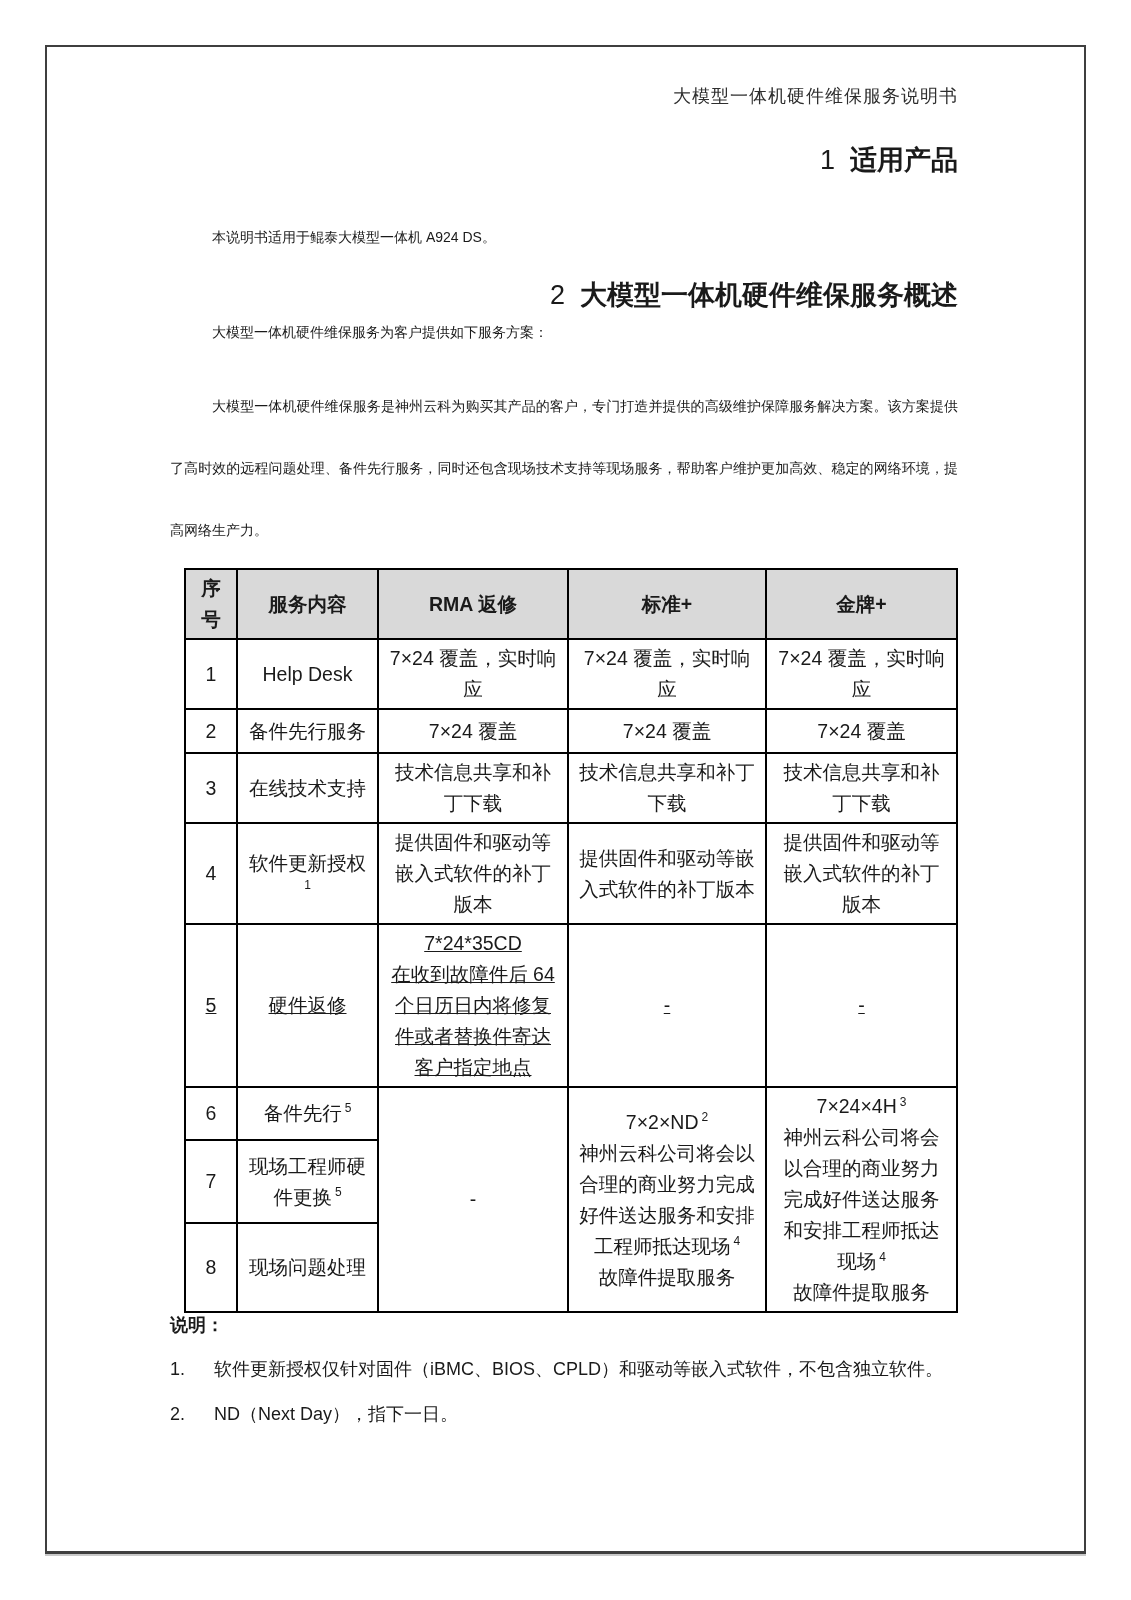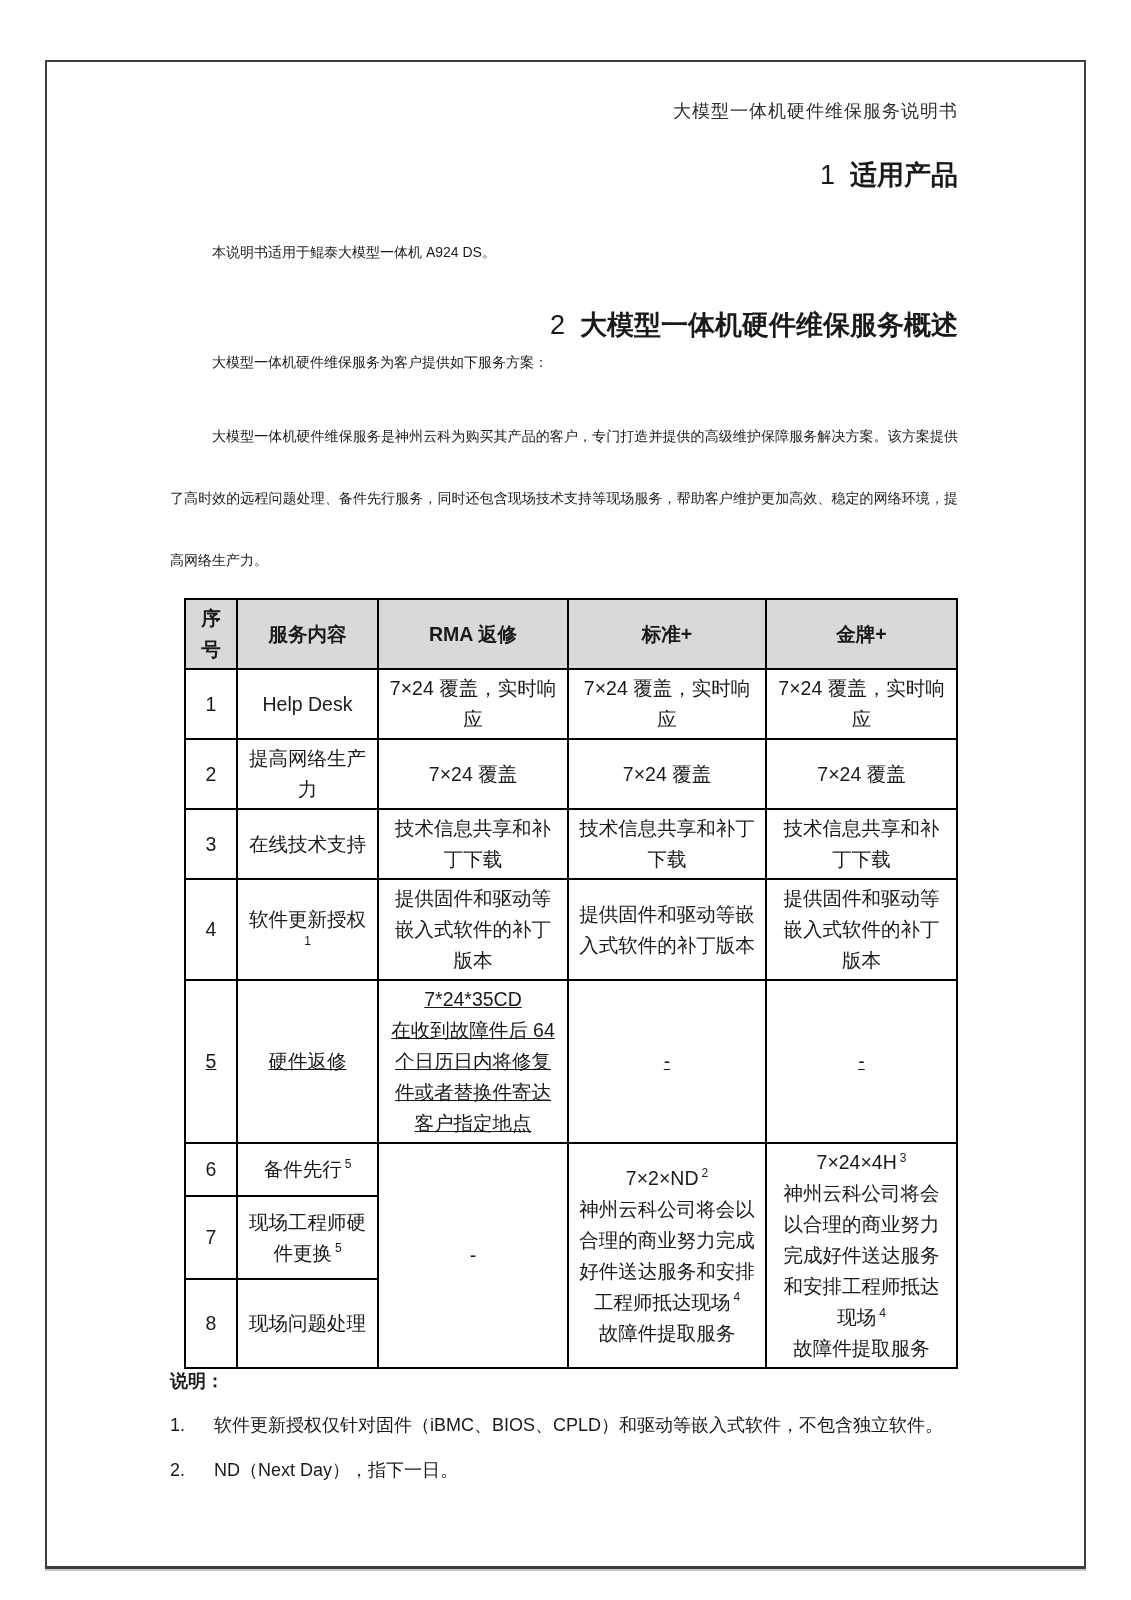--- a/index.html
+++ b/index.html
@@ -5,41 +5,41 @@
   * { box-sizing: border-box; }
   html, body { margin: 0; padding: 0; background: #ffffff; }
   body {
     width: 1131px; height: 1600px;
     font-family: "Liberation Sans", sans-serif;
     color: #1a1a1a;
     position: relative;
   }
   .sheet {
     position: absolute;
-    left: 45px; top: 60px;
+    left: 45px; top: 45px;
     width: 1041px; height: 1509px;
     background: #ffffff;
     border: 2px solid #3f3f3f;
     border-bottom-width: 3px;
     box-shadow: 0 2px 0 #c9c9c9;
     padding: 38px 126px 0 123px;
     overflow: hidden;
   }
   .doc-header {
     font-family: "DejaVu Serif", "Liberation Serif", serif;
     font-size: 18px;
     color: #2e2e2e;
     text-align: right;
     line-height: 22px;
     letter-spacing: 1px;
   }
   .h { margin-top: 38px; font-size: 27px; line-height: 30px; white-space: nowrap; text-align: right; }
   .h .h-num { font-weight: 400; margin-right: 15px; }
   .h .h-title { font-weight: 700; }
-  .h.h2m { margin-top: 46px; }
+  .h.h2m { margin-top: 31px; }
   .body { font-size: 14px; margin: 0; }
   .p1 { margin-top: 50px; text-indent: 42px; line-height: 24px; }
   .para {
     margin-top: 29px;
     line-height: 62px;
     text-indent: 42px;
     text-align: justify;
   }
   .leadin { margin-top: 8px; line-height: 28px; text-indent: 42px; }
 
@@ -129,21 +129,21 @@
     <tbody>
       <tr class="r1">
         <td>1</td>
         <td>Help Desk</td>
         <td>7×24 覆盖，实时响应</td>
         <td>7×24 覆盖，实时响应</td>
         <td>7×24 覆盖，实时响应</td>
       </tr>
       <tr class="r2">
         <td>2</td>
-        <td>提高网络生产力</td>
+        <td>备件先行服务</td>
         <td>7×24 覆盖</td>
         <td>7×24 覆盖</td>
         <td>7×24 覆盖</td>
       </tr>
       <tr class="r3">
         <td>3</td>
         <td>在线技术支持</td>
         <td>技术信息共享和补丁下载</td>
         <td>技术信息共享和补丁下载</td>
         <td>技术信息共享和补丁下载</td>

